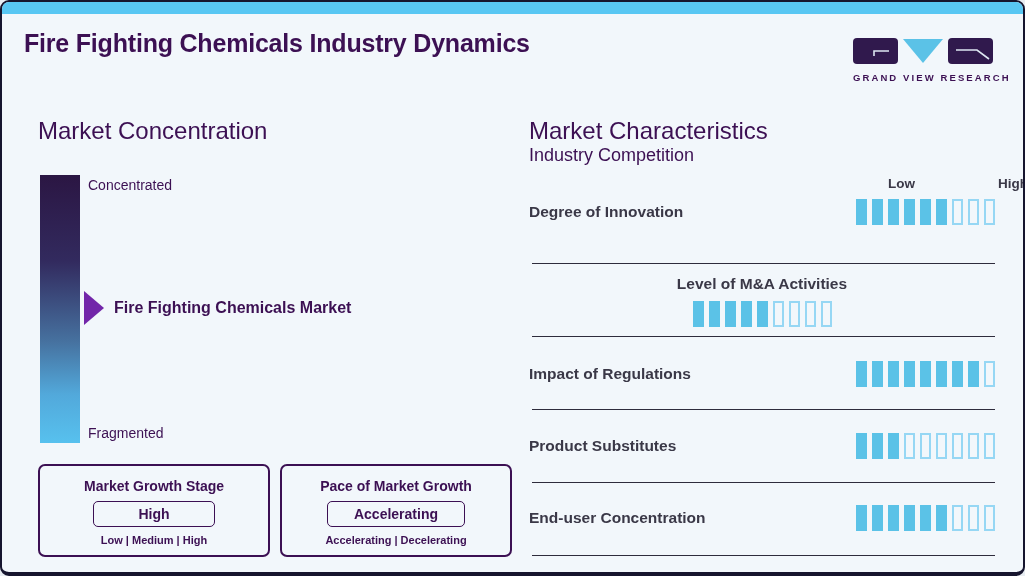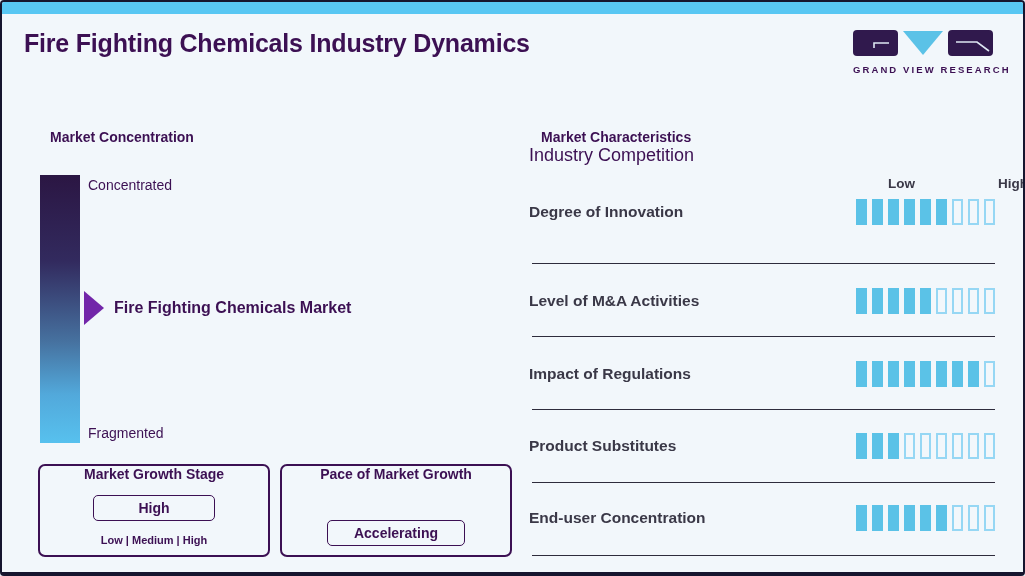--- a/index.html
+++ b/index.html
@@ -4,60 +4,60 @@
 <style>
   html, body { margin: 0; padding: 0; background: #e8edf2; }
   * { box-sizing: border-box; }
   .page {
     position: relative;
     width: 1025px;
     height: 576px;
     background: var(--background, #F2F7FB);
     border: 2px solid #16152E;
     border-bottom-width: 4px;
-    border-radius: 4px;
+    border-radius: 9px;
     overflow: hidden;
     font-family: "Liberation Sans", "DejaVu Sans", sans-serif;
     color: var(--accent-purple, #3C1053);
   }
   .top-bar {
     position: absolute; top: 0; left: 0; right: 0; height: 12px;
     background: var(--top-bar-blue, #58C7F3);
   }
   .title {
     position: absolute; left: 22px; top: 27px; margin: 0;
     font-size: 25px; font-weight: 800; letter-spacing: -0.2px;
     color: var(--accent-purple, #3C1053);
   }
   
-  .logo { position: absolute; top: 28px; right: 28px; width: 142px; text-align: center; }
+  .logo { position: absolute; top: 36px; right: 28px; width: 142px; text-align: center; }
   .logo-text {
     margin-top: 4px; font-size: 9.5px; font-weight: 700; letter-spacing: 2.1px;
     color: var(--accent-purple, #3C1053); white-space: nowrap;
   }
   
-  .section-heading { position: absolute; margin: 12px; font-size: 14px; font-weight: 700; }
+  .section-heading { position: absolute; margin: 0; font-size: 24px; font-weight: 400; }
   .mc-heading { left: 36px; top: 115px; }
   .grad-bar {
     position: absolute; left: 38px; top: 173px; width: 40px; height: 268px;
     background: linear-gradient(180deg, #2B1643 0%, #322A5E 32%, #46719F 62%, #52A9DB 82%, #57C1EE 100%);
   }
   .scale-label { position: absolute; font-size: 14px; font-weight: 400; color: var(--accent-purple, #3C1053); }
   .scale-label.top { left: 86px; top: 175px; }
   .scale-label.bottom { left: 86px; top: 423px; }
   .pointer-arrow { position: absolute; left: 82px; top: 289px; }
   .pointer-label {
     position: absolute; left: 112px; top: 297px;
     font-size: 16px; font-weight: 700; color: var(--accent-purple, #3C1053);
   }
   .info-box {
     position: absolute; top: 462px; width: 232px; height: 93px;
     border: 2px solid var(--accent-purple, #3C1053); border-radius: 7px;
     display: flex; flex-direction: column; align-items: center; justify-content: space-between;
-    padding: 0 6px 9px 6px;
+    padding: 12px 6px 9px 6px;
   }
   .info-box.box1 { left: 36px; }
   .info-box.box2 { left: 278px; }
   .info-box .box-title { font-size: 14px; font-weight: 700; }
   .value-pill {
     border: 1.5px solid var(--accent-purple, #3C1053); border-radius: 5px;
     padding: 4px 26px; font-size: 14px; font-weight: 700; min-width: 122px; text-align: center;
   }
   .info-box .box-options { font-size: 11px; font-weight: 700; }
   
@@ -109,20 +109,21 @@
 
   <div class="info-box box1">
     <div class="box-title">Market Growth Stage</div>
     <div class="value-pill">High</div>
     <div class="box-options">Low | Medium | High</div>
   </div>
 
   <div class="info-box box2">
     <div class="box-title">Pace of Market Growth</div>
     <div class="value-pill">Accelerating</div>
+    <div class="box-options">Accelerating | Decelerating</div>
   </div>
 
   <h2 class="section-heading ch-heading">Market Characteristics</h2>
   <div class="ch-sub">Industry Competition</div>
   <div class="scale-word low">Low</div>
   <div class="scale-word high">High</div>
 
   <div id="char-rows">
       <div class="char-row" style="top: 184px;">
         <div class="char-label">Degree of Innovation</div>
@@ -132,21 +133,21 @@
           <div class="seg filled"></div>
           <div class="seg filled"></div>
           <div class="seg filled"></div>
           <div class="seg filled"></div>
           <div class="seg empty"></div>
           <div class="seg empty"></div>
           <div class="seg empty"></div>
         </div>
       </div>
       <div class="char-divider" style="top: 261px;"></div>
-      <div class="char-row" style="top: 273px;">
+      <div class="char-row" style="top: 273px; flex-direction: column;">
         <div class="char-label">Level of M&amp;A Activities</div>
         <div class="bars">
           <div class="seg filled"></div>
           <div class="seg filled"></div>
           <div class="seg filled"></div>
           <div class="seg filled"></div>
           <div class="seg filled"></div>
           <div class="seg empty"></div>
           <div class="seg empty"></div>
           <div class="seg empty"></div>

